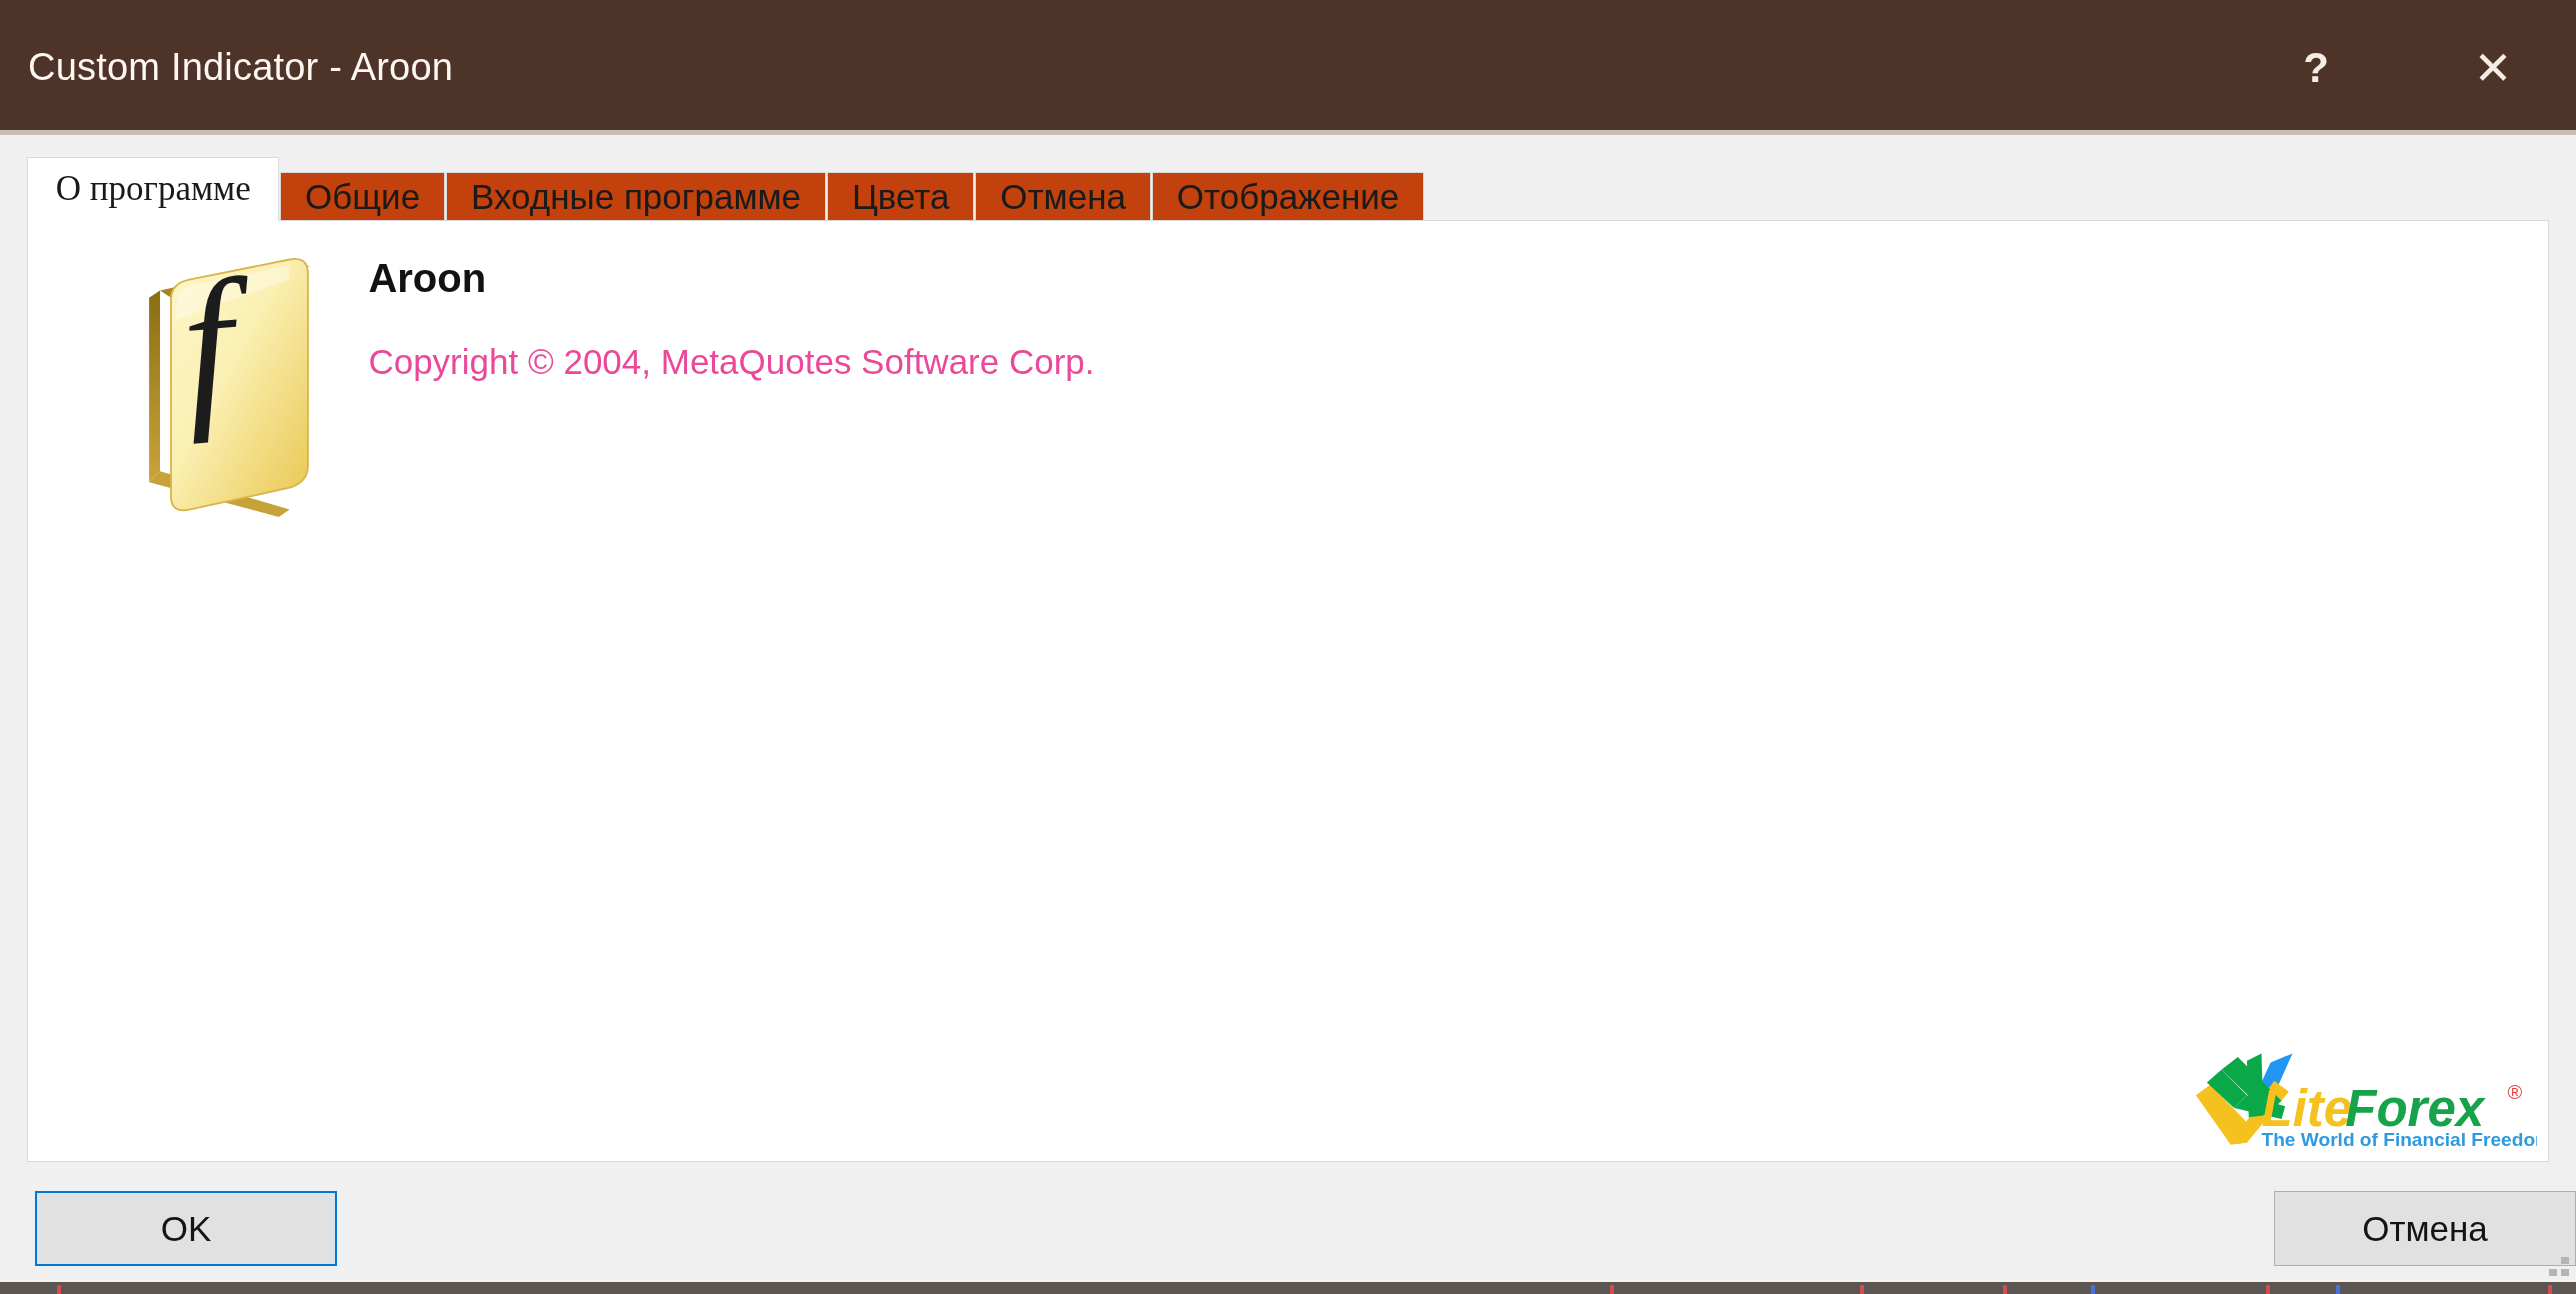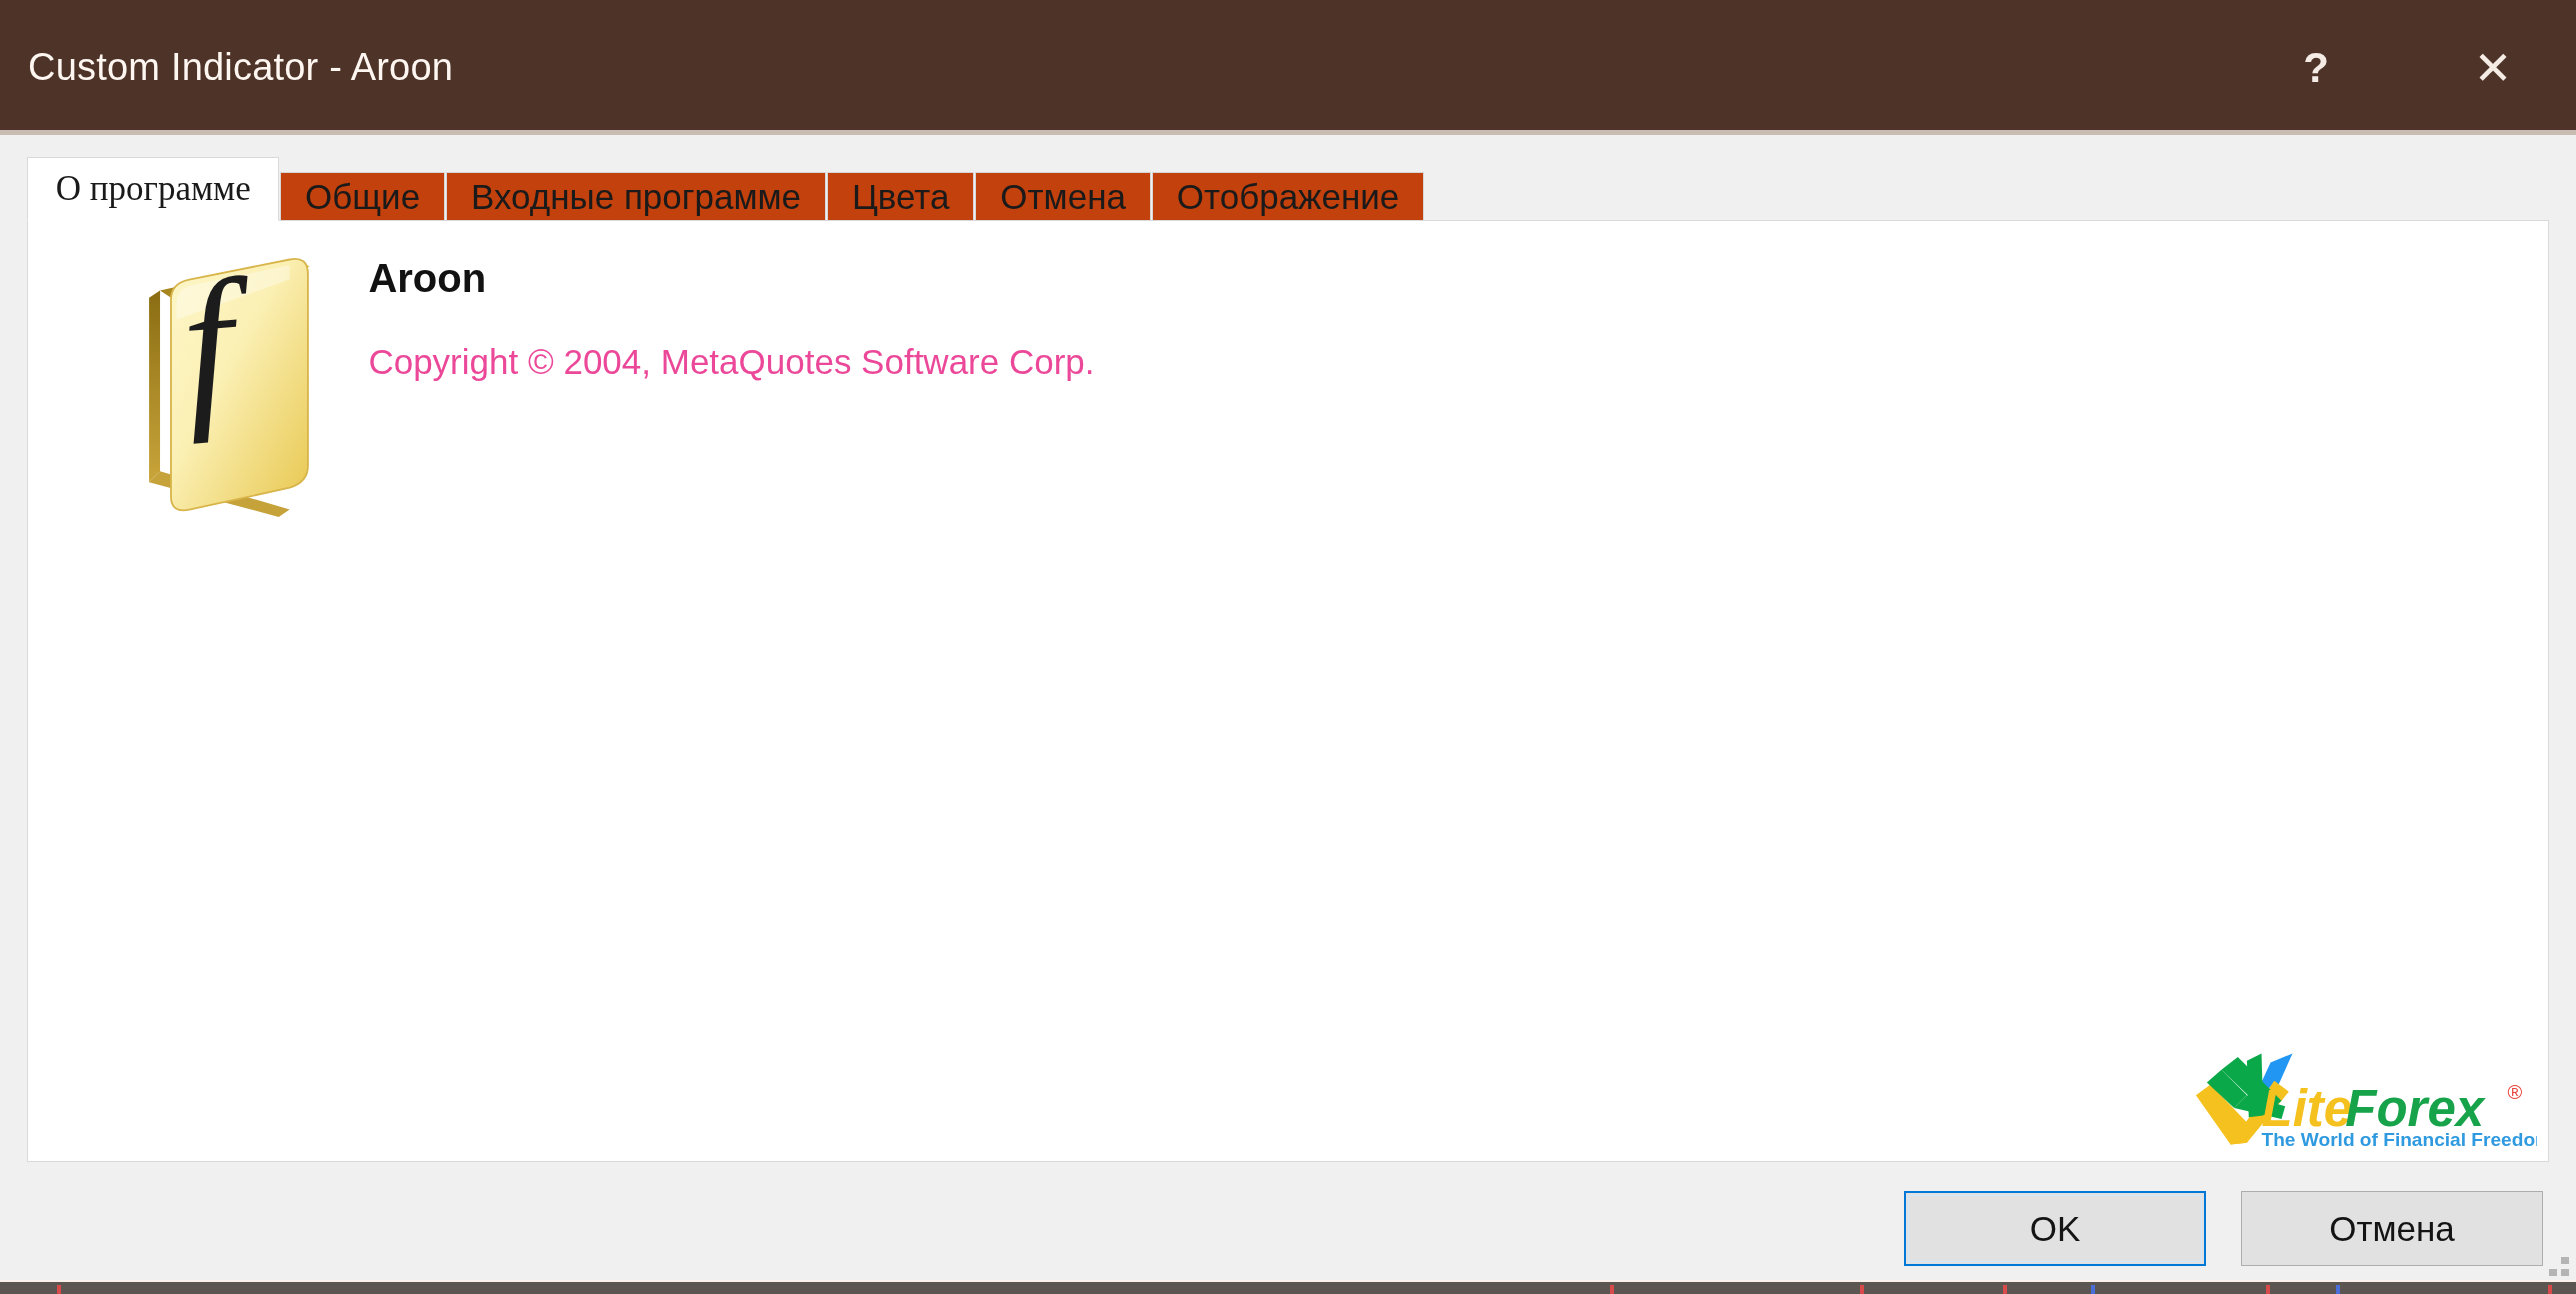--- a/index.html
+++ b/index.html
@@ -163,22 +163,21 @@
     height: 102px;
   }
 
   
   #footer {
     position: relative;
     height: 133px;
     min-height: 133px;
     display: flex;
     align-items: center;
-    justify-content: flex-end;
-    padding-right: 33px;
+    justify-content: space-between;
     box-sizing: border-box;
   }
   .dlg-btn {
     width: 302px;
     height: 75px;
     margin-left: 35px;
     background: #e1e1e1;
     border: 0.9px solid #adadad;
     box-sizing: border-box;
     display: flex;

